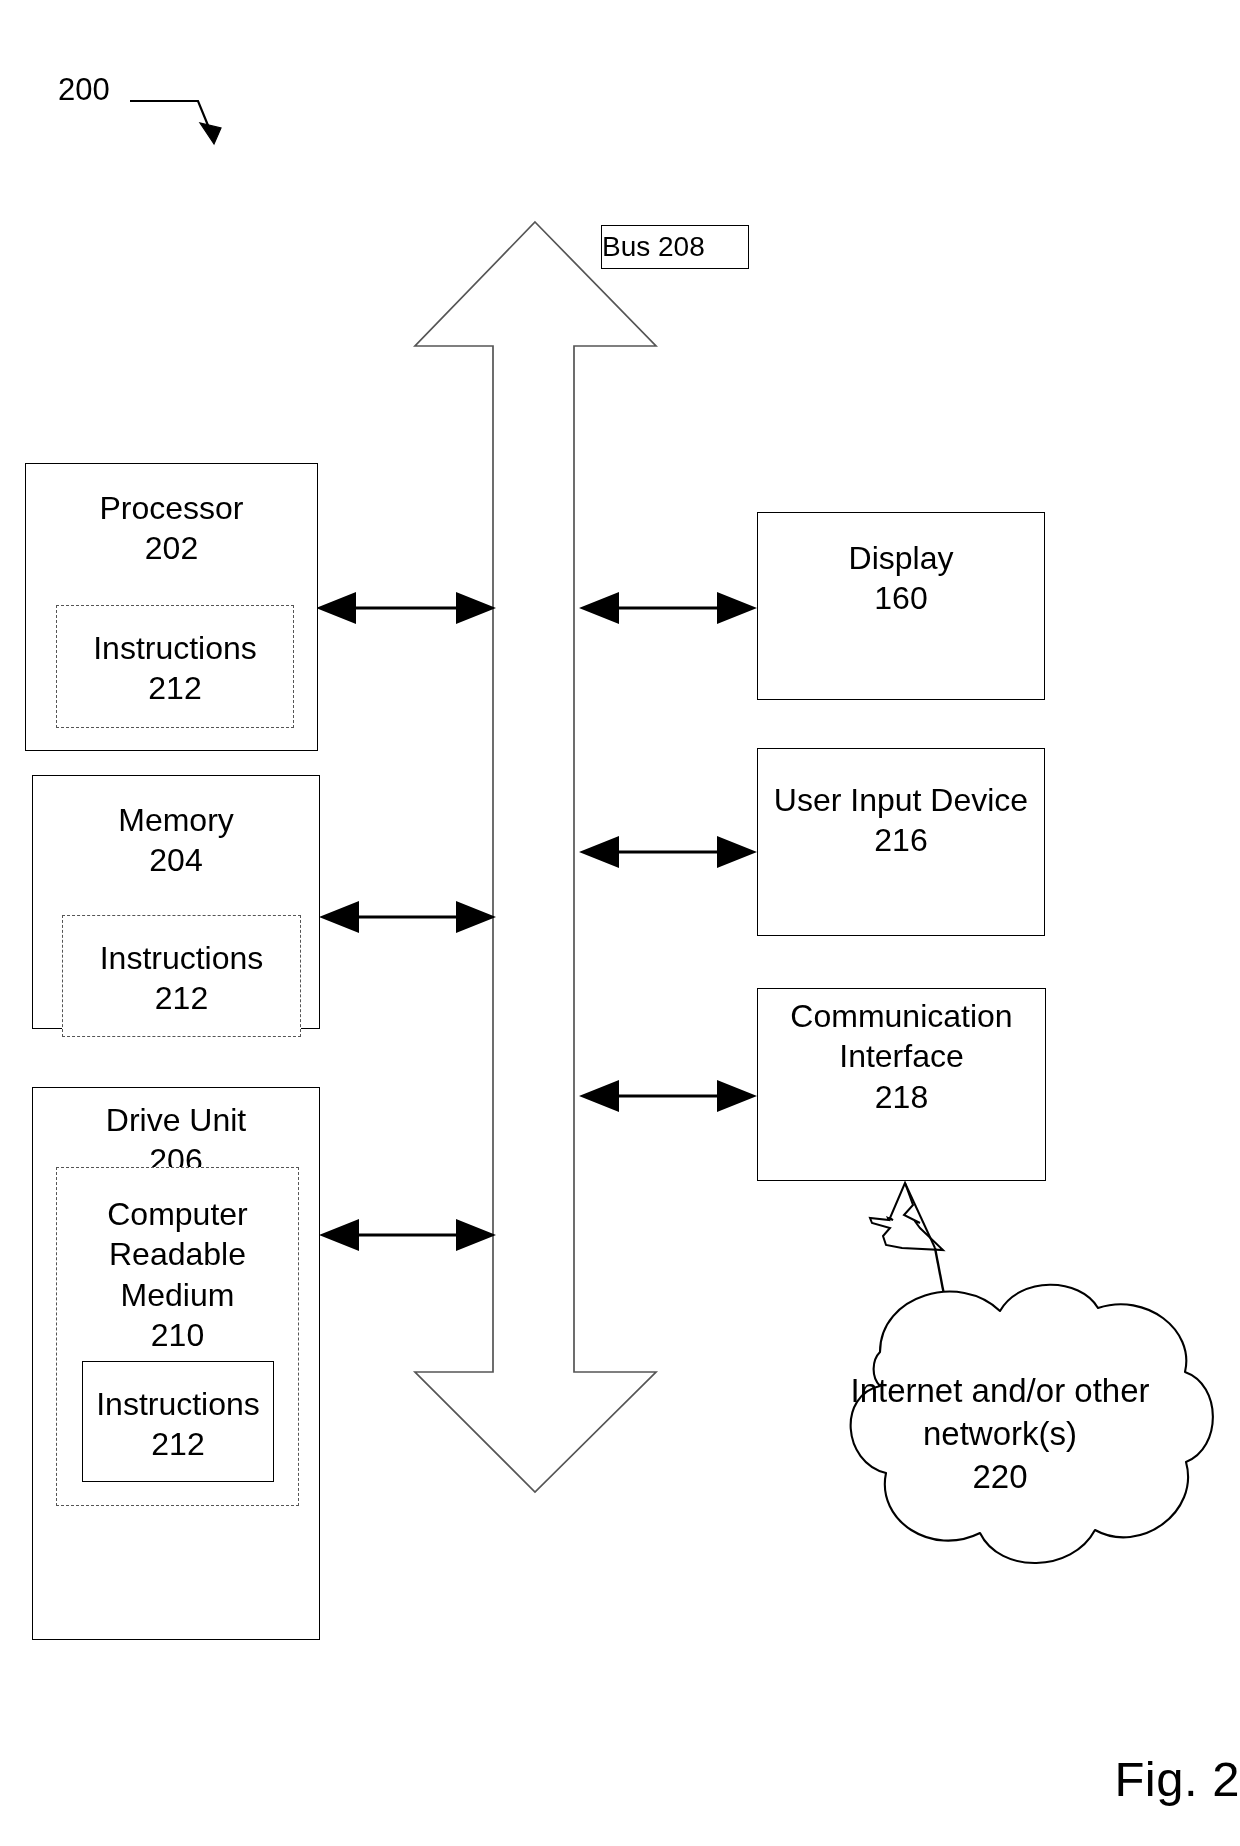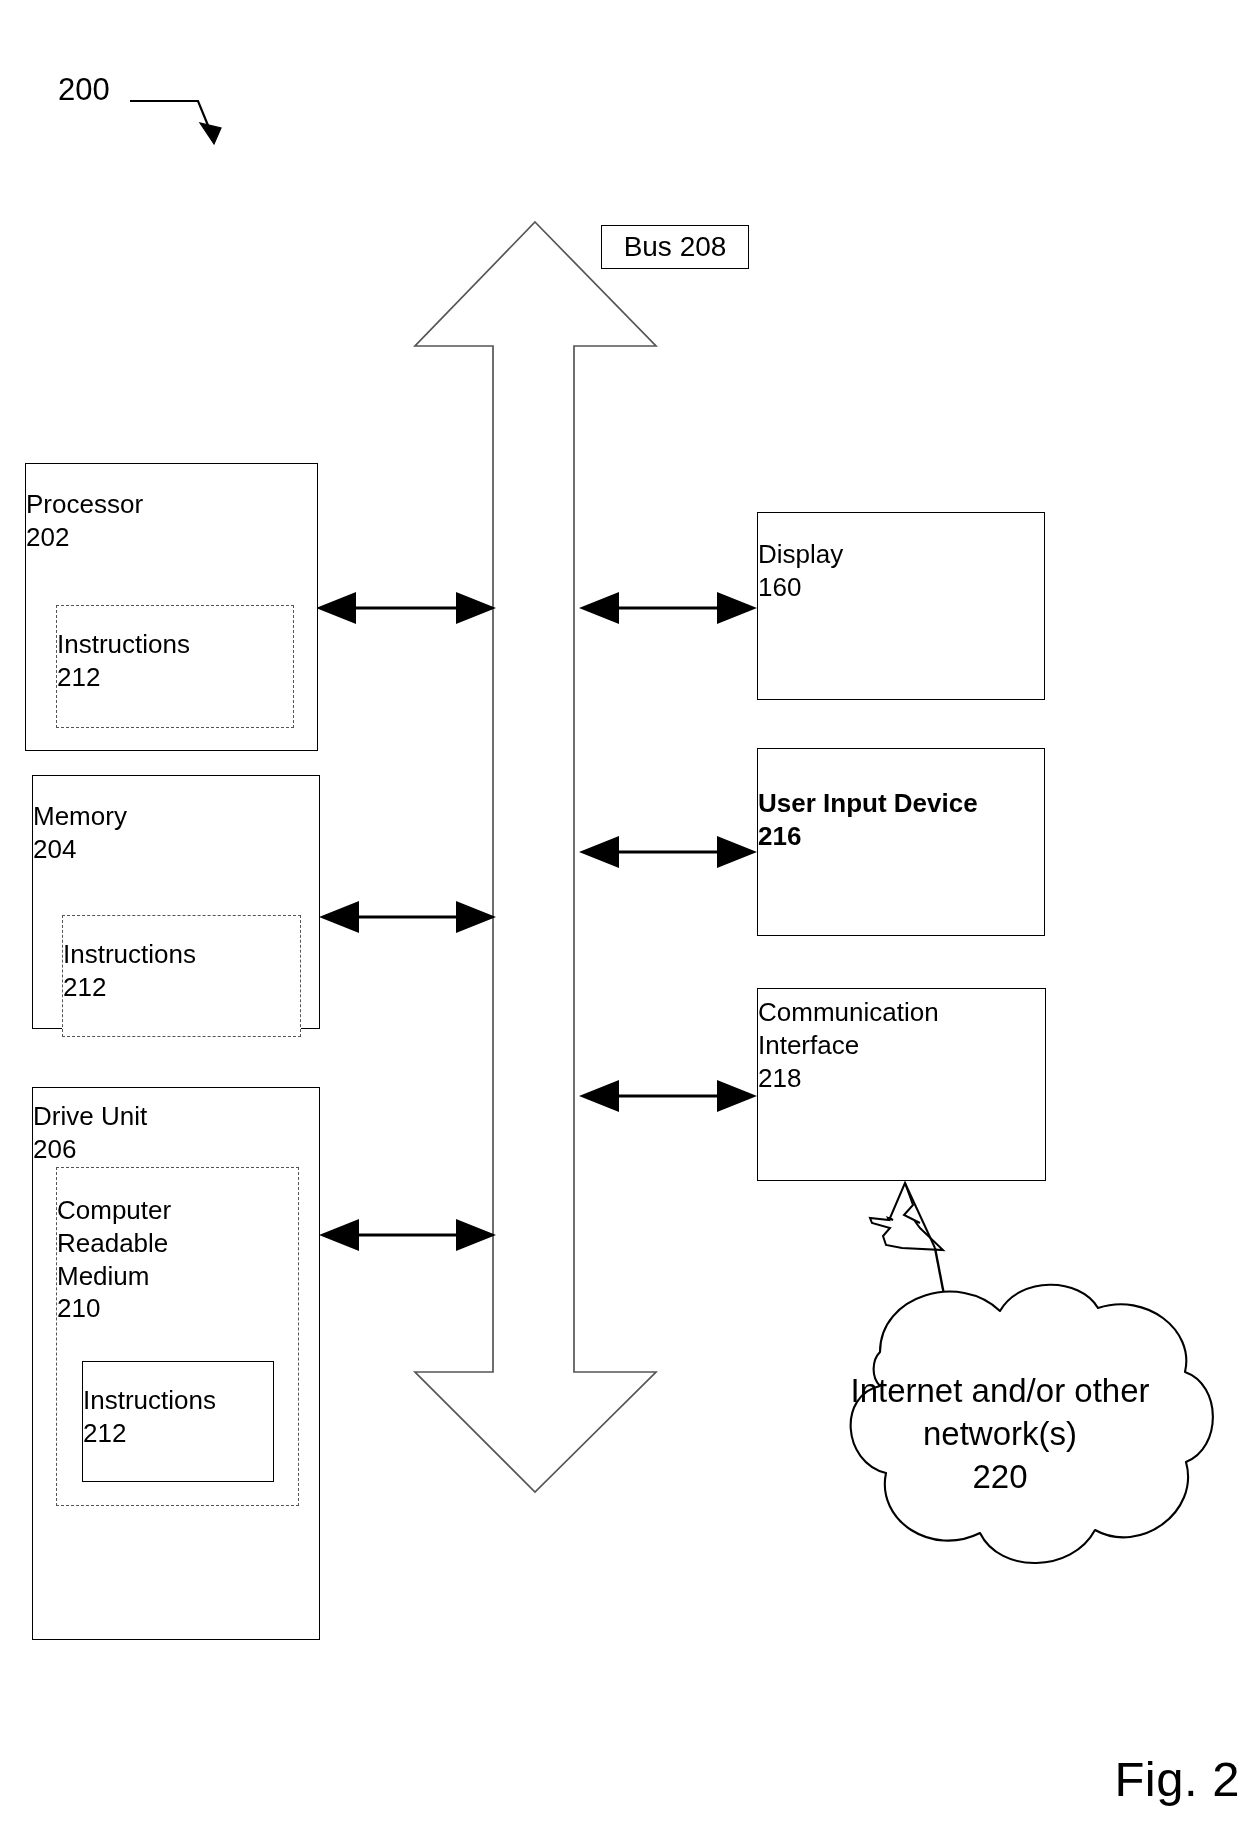--- a/index.html
+++ b/index.html
@@ -46,41 +46,42 @@
     position: absolute;
     left: 601px;
     top: 225px;
     width: 148px;
     height: 44px;
     border: 1.6px solid #000;
     background: #fff;
     box-sizing: border-box;
     display: flex;
     align-items: center;
-    justify-content: center;
+    justify-content: flex-start;
   }
   #bus-label-box .lbl-text {
     font-size: 28px;
     line-height: 1;
   }
   
   .node {
     position: absolute;
     box-sizing: border-box;
     background: #fff;
     border: 1.5px solid #000;
   }
   .node-dashed {
     border: 1.4px dashed #555;
   }
   .node-title {
     position: absolute;
     left: 0;
     right: 0;
-    font-size: 26px;
+    text-align: center;
+    font-size: 32px;
     line-height: 1.26;
     white-space: pre-line;
   }
   
   #cloud-label {
     left: 805px;
     top: 1370px;
     width: 390px;
     font-size: 33px;
     line-height: 1.30;
@@ -227,21 +228,21 @@
       </div>
     </div>
   </div>
 
   <div class="node" id="node-display" style="left:757px; top:512px; width:288px; height:188px;">
     <div class="node-title" style="top:25px;">Display
 160</div>
   </div>
 
   <div class="node" id="node-user-input-device" style="left:757px; top:748px; width:288px; height:188px;">
-    <div class="node-title" style="top:38px;font-weight:bold;">User Input Device
+    <div class="node-title" style="top:31px;">User Input Device
 216</div>
   </div>
 
   <div class="node" id="node-communication-interface" style="left:757px; top:988px; width:289px; height:193px;">
     <div class="node-title" style="top:7px;">Communication
 Interface
 218</div>
   </div>
 
   <div class="lbl" id="cloud-label">Internet and/or other

